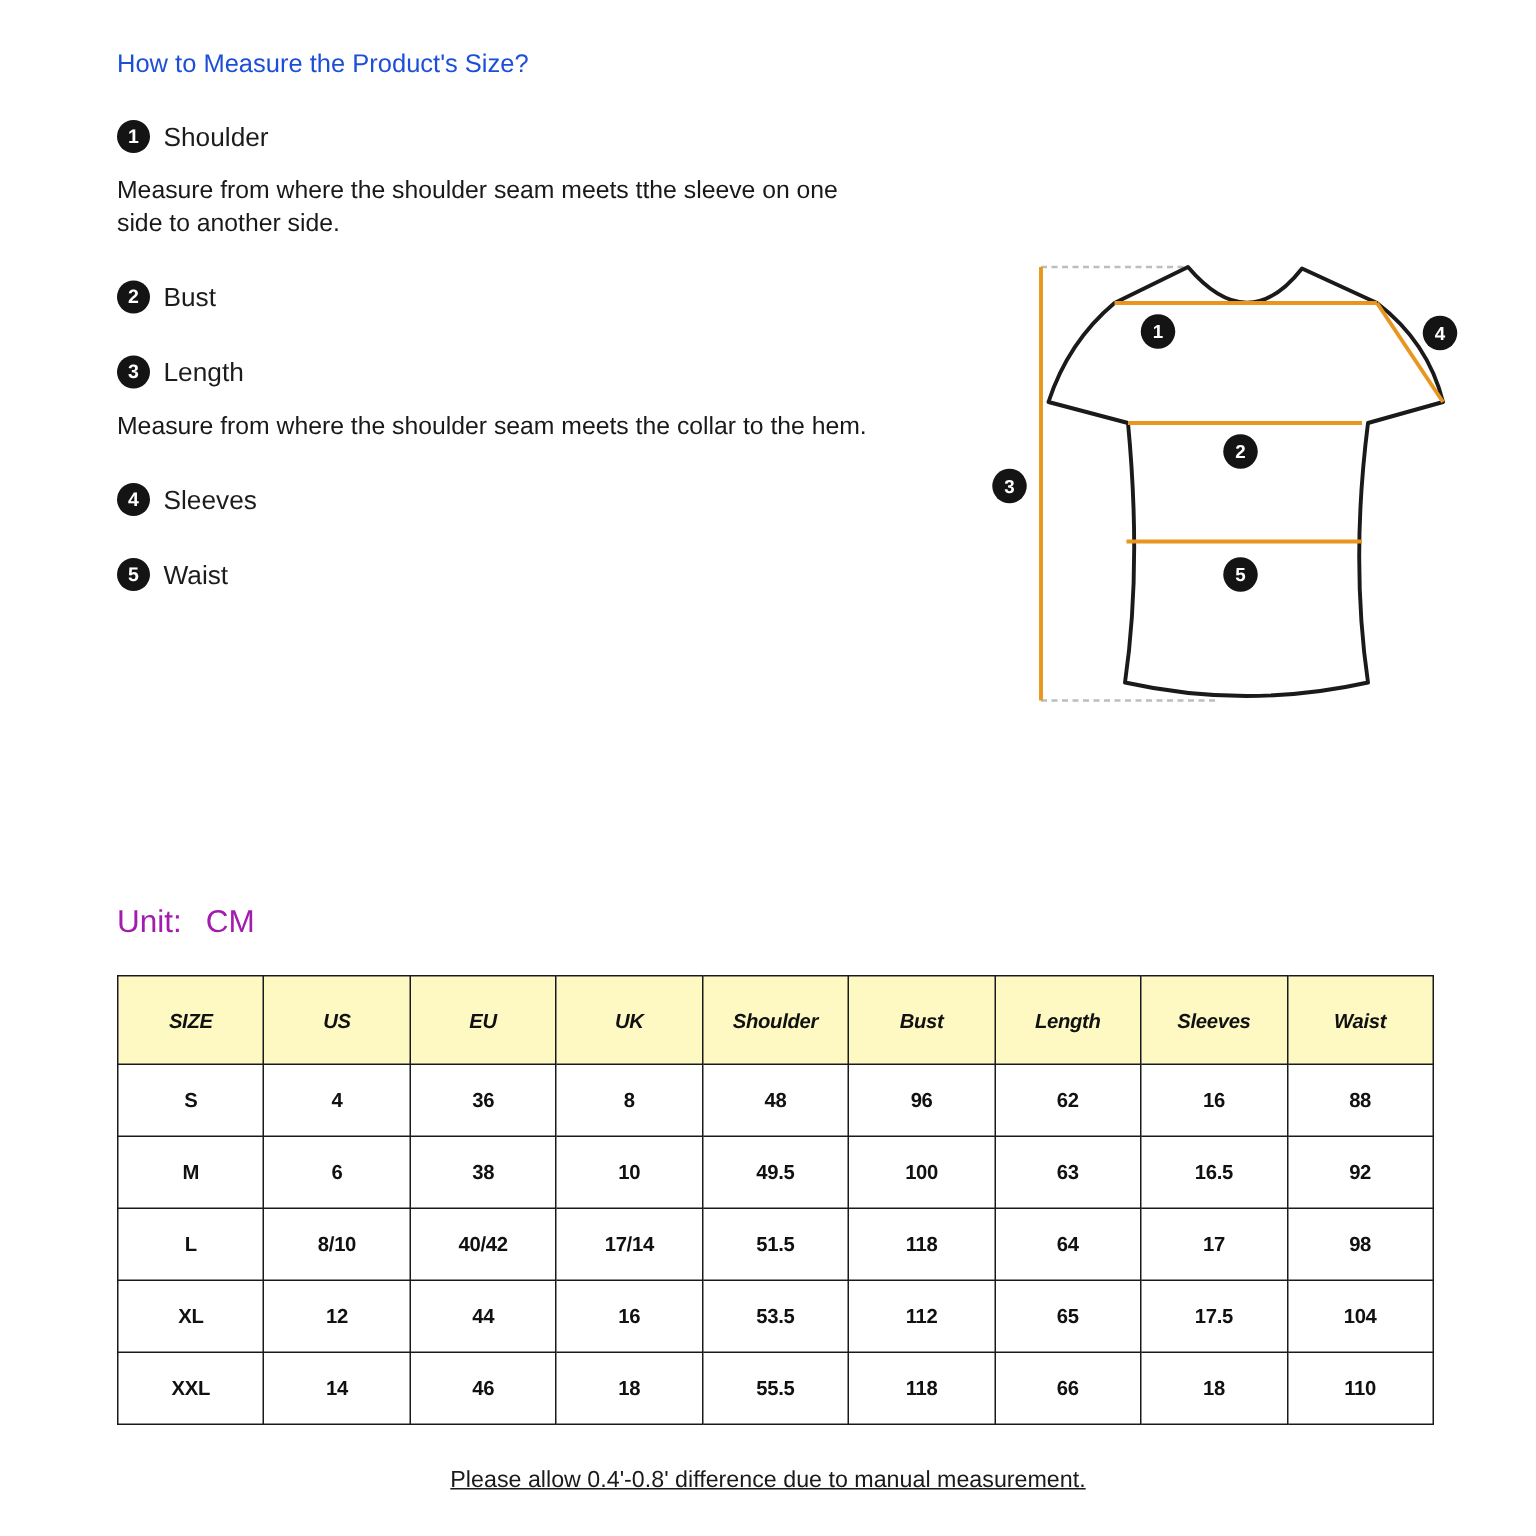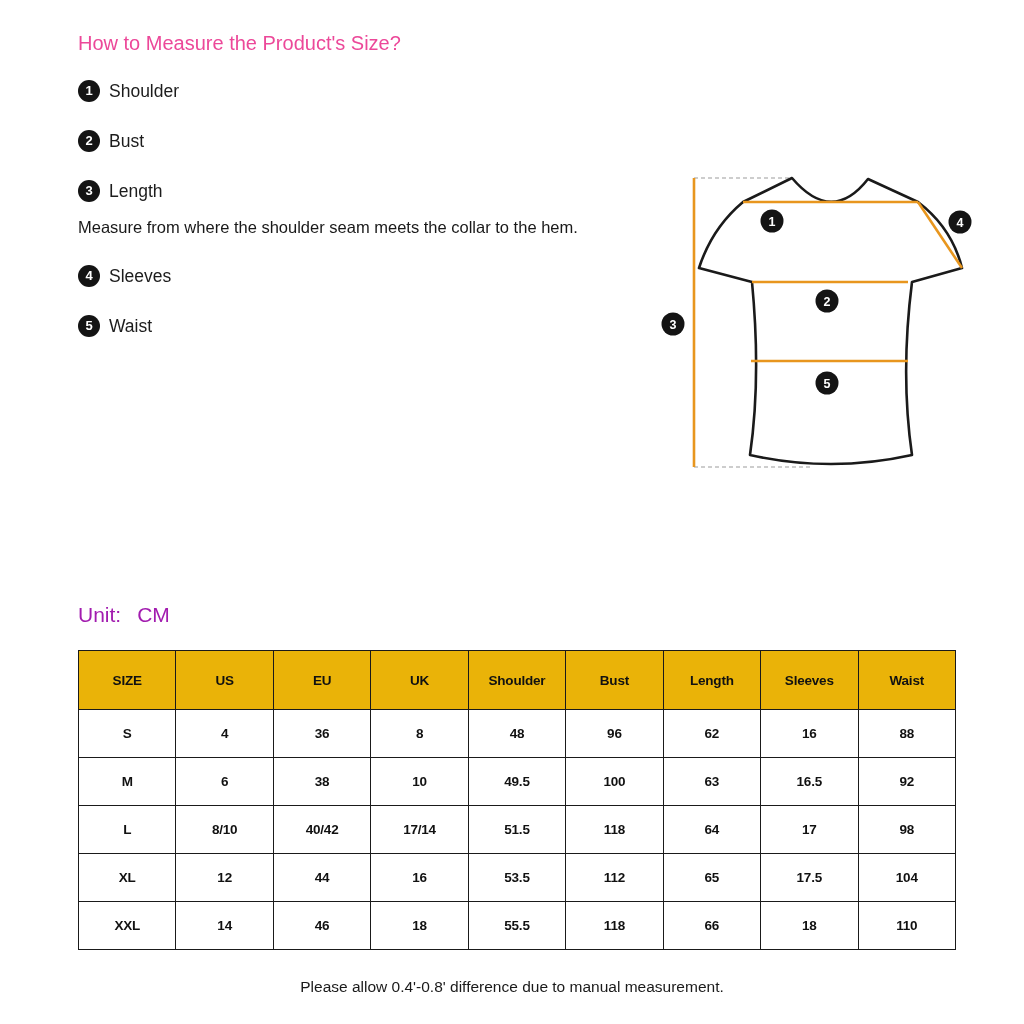--- a/index.html
+++ b/index.html
@@ -13,23 +13,23 @@
   }
 
   
   .content {
     position: absolute;
     left: 78px;
     top: 31px;
     width: 540px;
   }
   .page-title {
-    font-size: 20px;
+    font-size: 17px;
     line-height: 24px;
-    color: #ec4899;
+    color: #1d4ed8;
   }
   .item-heading {
     display: flex;
     align-items: center;
     gap: 9px;
     margin-top: 26px;
     font-size: 17.5px;
     line-height: 24px;
   }
   .item-heading.first { margin-top: 24px; }
@@ -95,49 +95,52 @@
   table.size-table th, table.size-table td {
     border: 1.5px solid #1a1a1a;
     text-align: center;
     vertical-align: middle;
     font-size: 13.5px;
     font-weight: 700;
     letter-spacing: -0.2px;
     color: #111;
   }
   table.size-table th {
-    background: #eab308;
+    background: #fef9c3;
     height: 59px;
+    font-style: italic;
   }
   table.size-table td {
     background: #ffffff;
     height: 48px;
   }
 
   
   .footer-note {
     position: absolute;
     left: 0;
     top: 978px;
     width: 1024px;
     text-align: center;
     font-size: 15.5px;
     color: #1a1a1a;
+    text-decoration: underline;
   }
 </style>
 </head>
 <body>
 
 <div class="content">
   <div class="page-title">How to Measure the Product's Size?</div>
 
   <div class="item-heading first">
     <span class="num-badge">1</span>
     <span>Shoulder</span>
   </div>
+  <div class="item-desc">Measure from where the shoulder seam meets tthe sleeve on one side to another side.</div>
 
   <div class="item-heading">
     <span class="num-badge">2</span>
     <span>Bust</span>
   </div>
 
   <div class="item-heading">
     <span class="num-badge">3</span>
     <span>Length</span>
   </div>

